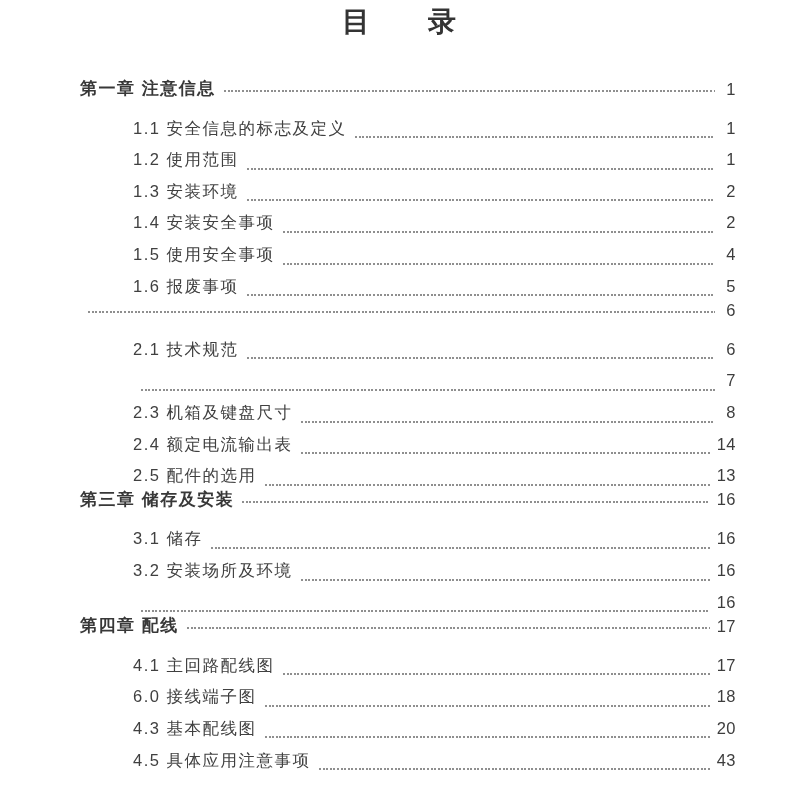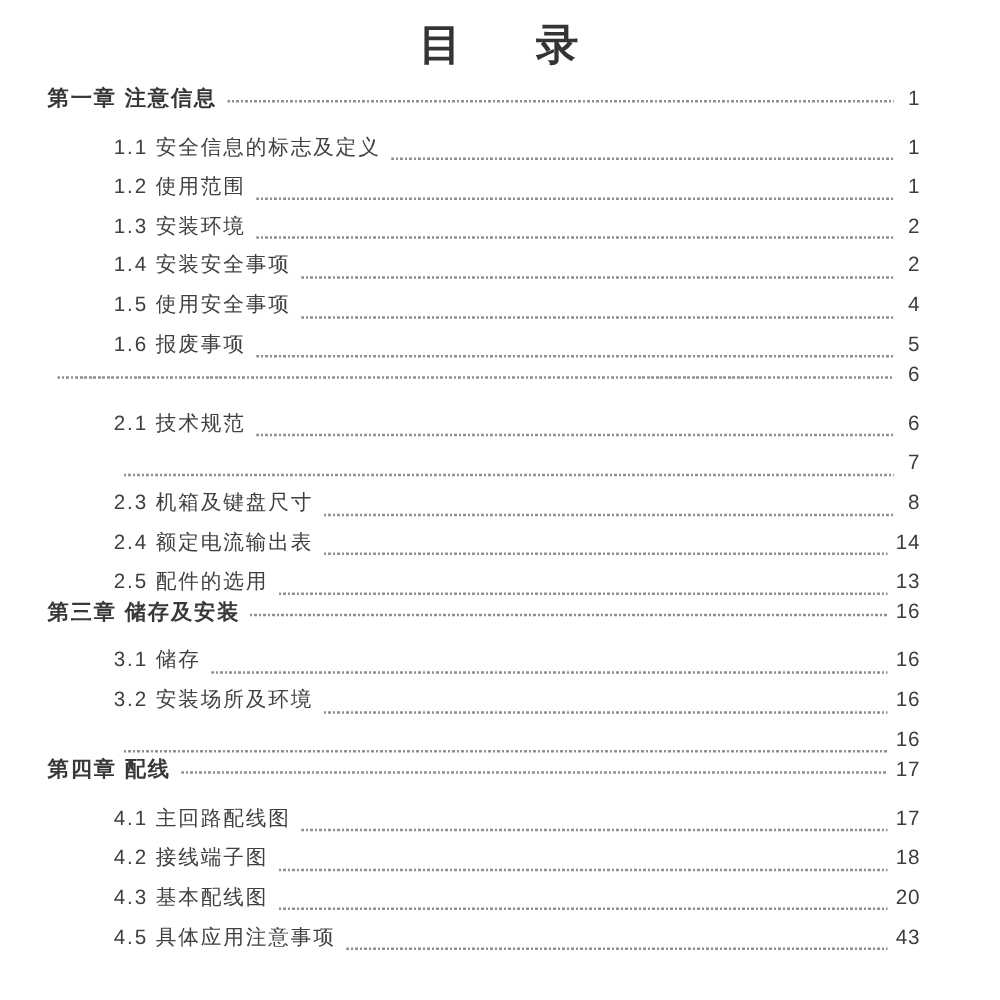--- a/index.html
+++ b/index.html
@@ -11,32 +11,32 @@
     position: relative;
     width: 800px;
     height: 800px;
     background: #ffffff;
     font-family: "Liberation Sans", "DejaVu Sans", sans-serif;
     color: #3d3d3d;
     overflow: hidden;
     box-sizing: border-box;
   }
   .doc-title {
-    padding-top: 13px;
+    padding-top: 3px;
     text-align: center;
-    font-size: 34px;
+    font-size: 28px;
     font-weight: bold;
     color: #343434;
     letter-spacing: 2px;
     word-spacing: 46px;
     white-space: pre;
   }
   .toc {
-    margin-top: 4px;
-    padding-left: 38px;
+    margin-top: 32px;
+    padding-left: 80px;
     padding-right: 64px;
   }
   .toc-row {
     display: flex;
     align-items: center;
     height: 31.6px;
     font-size: 16.5px;
     line-height: 1;
   }
   .toc-row.chapter {
@@ -168,21 +168,21 @@
     <span class="toc-label">第四章 配线</span>
     <span class="toc-leader"></span>
     <span class="toc-page">17</span>
   </div>
       <div class="toc-row section">
     <span class="toc-label">4.1 主回路配线图</span>
     <span class="toc-leader"></span>
     <span class="toc-page">17</span>
   </div>
       <div class="toc-row section">
-    <span class="toc-label">4.2 接线端子图</span>
+    <span class="toc-label">6.0 接线端子图</span>
     <span class="toc-leader"></span>
     <span class="toc-page">18</span>
   </div>
       <div class="toc-row section">
     <span class="toc-label">4.3 基本配线图</span>
     <span class="toc-leader"></span>
     <span class="toc-page">20</span>
   </div>
       <div class="toc-row section">
     <span class="toc-label">4.5 具体应用注意事项</span>

